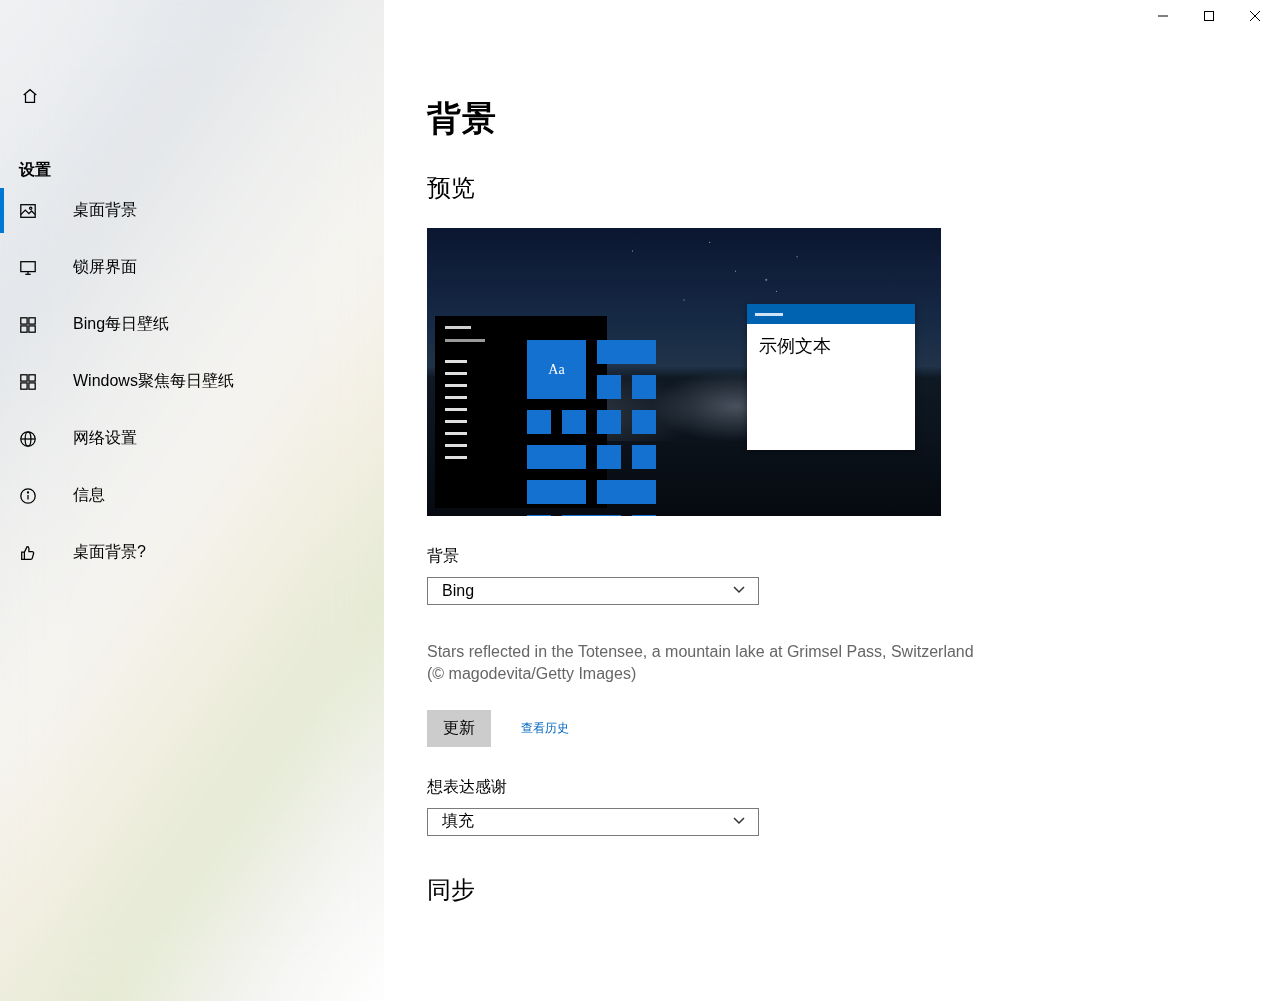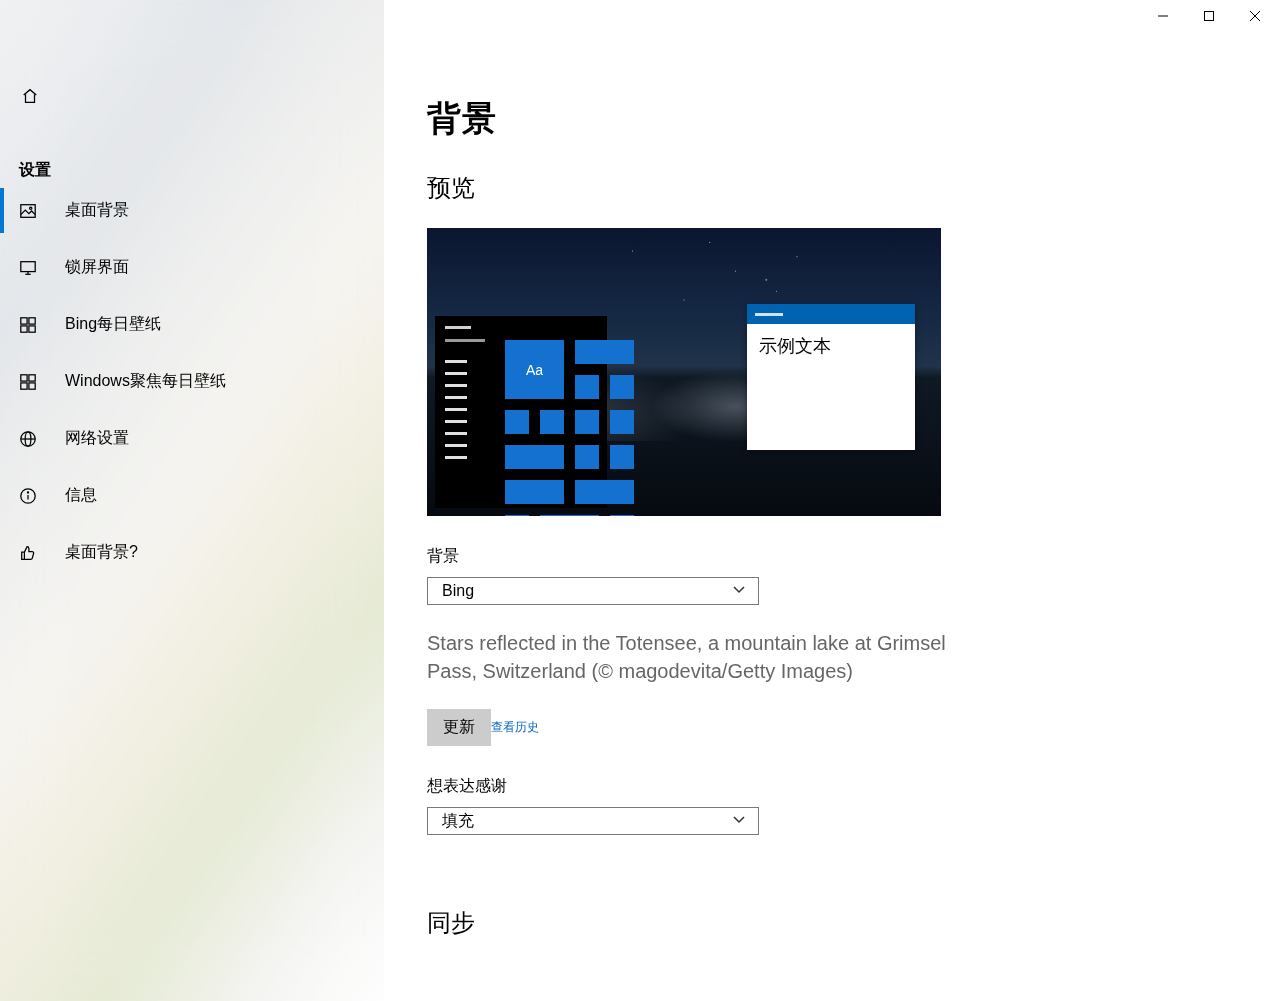--- a/index.html
+++ b/index.html
@@ -36,21 +36,21 @@
   .home-btn {
     position: absolute; left: 10px; top: 78px; width: 40px; height: 40px;
     display: flex; align-items: center; justify-content: center;
   }
   .side-title {
     position: absolute; left: 19px; top: 140px;
     font-size: 16px; font-weight: 600; margin-top: 20px;
   }
   .nav { position: absolute; left: 0; top: 182px; width: 100%; }
   .nav-item {
-    height: 57px; display: flex; align-items: center; gap: 28px;
+    height: 57px; display: flex; align-items: center; gap: 36px;
     padding-left: 19px; font-size: 16px; position: relative;
   }
   .nav-item.active::before {
     content: ""; position: absolute; left: 0; top: 6px; bottom: 6px; width: 4px;
     background: #0078d4;
   }
   .nav-icon { width: 18px; height: 18px; display:flex; align-items:center; justify-content:center; }
   .nav-item span.label { font-size: 16px; }
 
   .main {
@@ -84,49 +84,49 @@
   .tb-lines i:nth-child(4),
   .tb-lines i:nth-child(5),
   .tb-lines i:nth-child(6),
   .tb-lines i:nth-child(7),
   .tb-lines i:nth-child(8),
   .tb-lines i:nth-child(9),
   .tb-lines i:nth-child(10),
   .tb-lines i:nth-child(11){width:22px;background:#e0e0e0}
   .tb-lines i:nth-child(n+3){margin-bottom:9px}
   .tiles {
-    position:absolute; left:70px; top:24px; width:112px;
-    display:grid; grid-template-columns:repeat(4,24px); grid-auto-rows:24px; gap:11px;
+    position:absolute; left:92px; top:24px; width:112px;
+    display:grid; grid-template-columns:repeat(4,24px); grid-auto-rows:24px; gap:11px;font-family:Liberation Serif, serif;
   }
   .tile{ background:#1571cf; }
   .tile.big{ grid-column:span 2; grid-row:span 2; display:flex;align-items:center;justify-content:center;color:#fff;font-size:14px;}
   .tile.w2{ grid-column:span 2;}
   .sample-window {
     position:absolute; right:26px; top:76px; width:168px; height:146px;
     background:#fff; box-shadow:0 2px 6px rgba(0,0,0,.4);
   }
   .sample-window .bar{height:20px;background:#0063b1;display:flex;align-items:center;}
   .sample-window .bar i{width:28px;height:3px;background:#cfe3f7;margin-left:8px;display:block}
   .sample-window .txt{padding:10px 12px;font-size:18px}
 
   .field-label { font-size: 16px; margin-top: 30px; }
   .select {
     margin-top: 10px; width: 332px; height: 28px; border:1px solid #7a7a7a;
     display:flex; align-items:center; justify-content:space-between;
     padding:0 12px 0 14px; font-size:16px; background:#fff;
   }
   .select .chev svg{width:14px;height:14px;stroke:#333;stroke-width:1.5;fill:none}
-  .caption { margin-top: 24px; width: 560px; font-size:20px; color:#666; line-height:1.4;}
-  .btn-row { margin-top: 24px; display:flex; align-items:center; }
+  .caption { margin-top: 36px; width: 560px; font-size:16px; color:#666; line-height:1.4;}
+  .btn-row { margin-top: 24px; display:flex; align-items:center; gap:30px;}
   .btn {
     padding: 8px 16px; background:#ccc; font-size:16px; border:none;
   }
   .linkish { color:#0067c0; font-size:12px; }
 
-  .section-h2 { font-size: 24px; font-weight: 400; margin-top: 72px; }
+  .section-h2 { font-size: 24px; font-weight: 400; margin-top: 38px; }
 
   .stars::before{
     content:""; position:absolute; inset:0;
     background-image:
       radial-gradient(1px 1px at 60% 15%, #fff, transparent),
       radial-gradient(1px 1px at 68% 22%, #dfe7ff, transparent),
       radial-gradient(1px 1px at 72% 10%, #fff, transparent),
       radial-gradient(1px 1px at 80% 30%, #cfd9ef, transparent),
       radial-gradient(1px 1px at 40% 8%, #fff, transparent),
       radial-gradient(1px 1px at 50% 25%, #dfe7ff, transparent),

